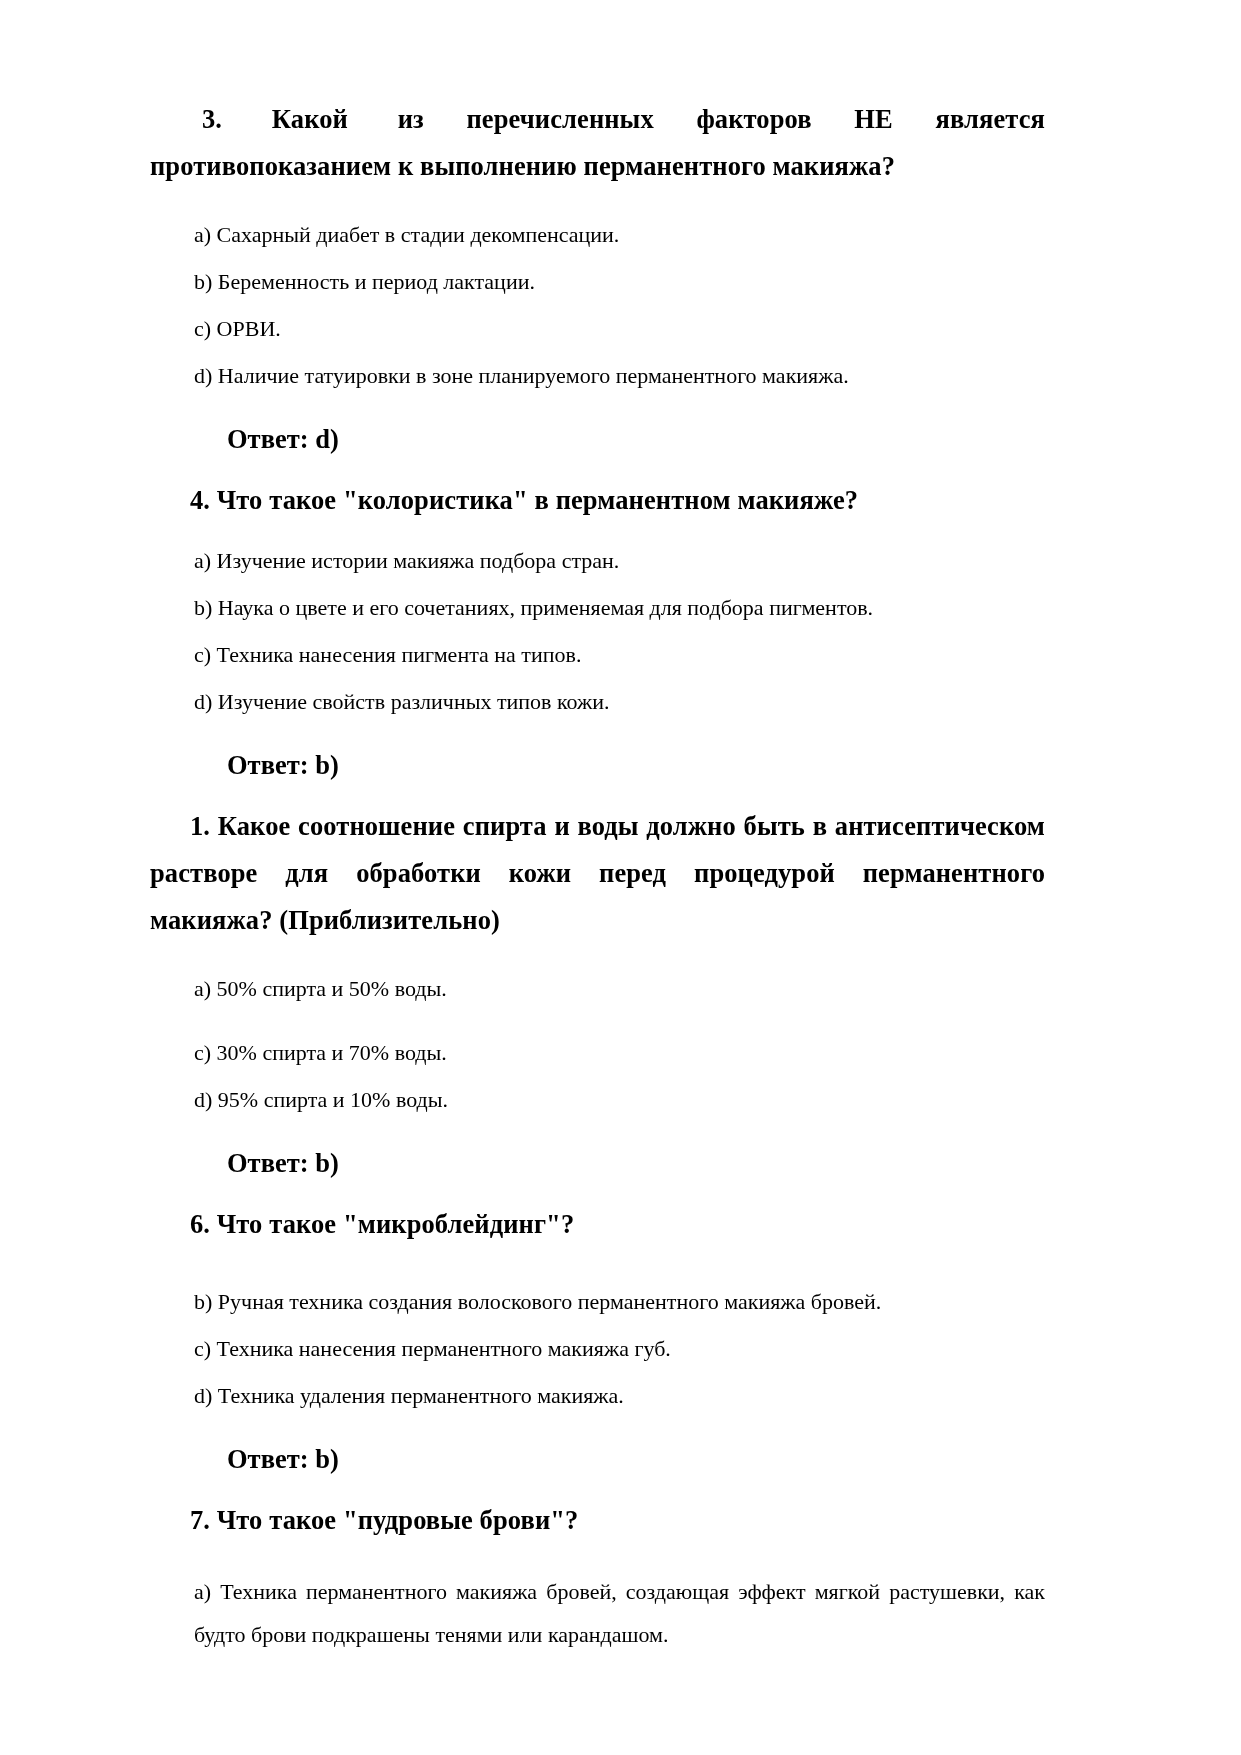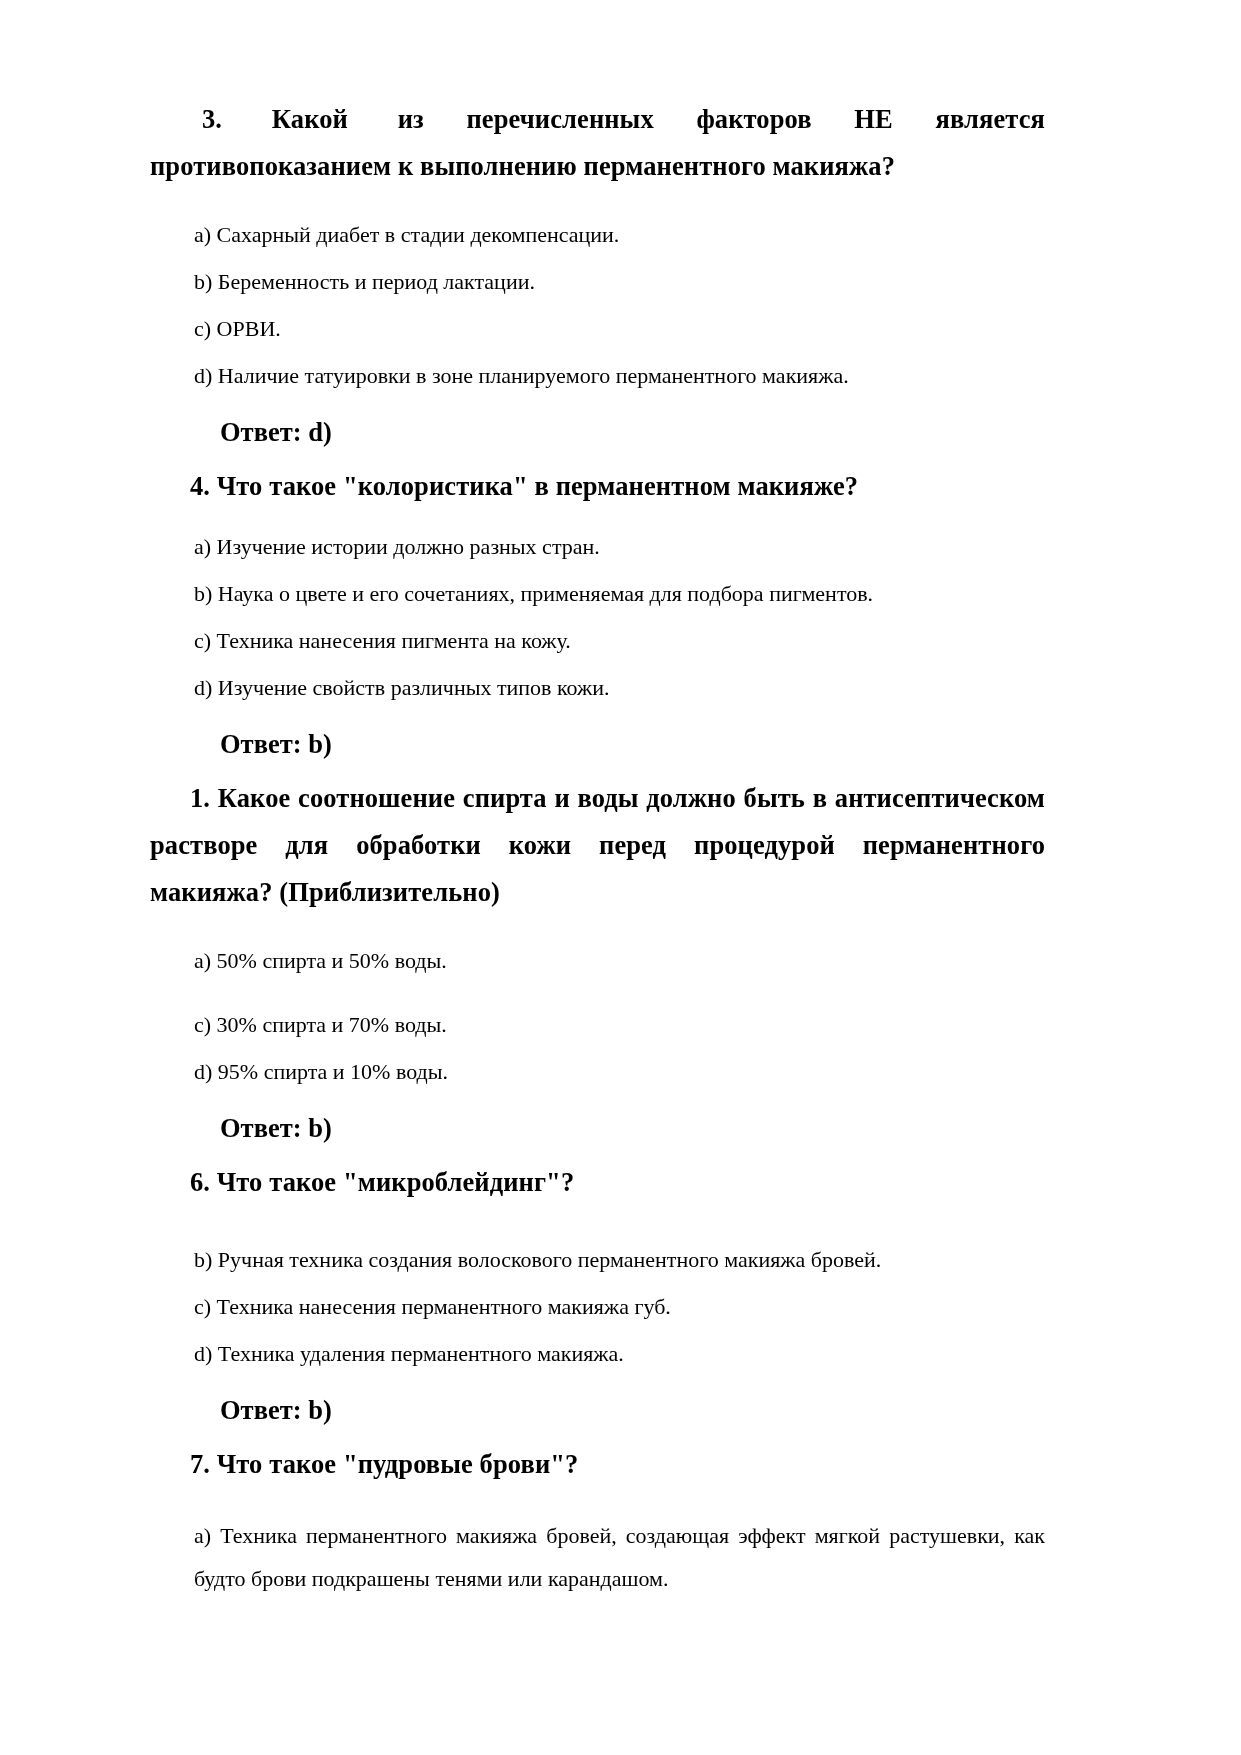--- a/index.html
+++ b/index.html
@@ -52,21 +52,21 @@
     text-align: justify;
     text-align-last: left;
     padding-left: 44px;
     text-indent: 0;
     line-height: 43px;
   }
   .answer {
     font-weight: bold;
     font-size: 26.5px;
     line-height: 34px;
-    margin: 10px;
+    margin: 17px;
     padding-left: 60px;
   }
 
   
   .gap-opt   { height: 17px; }
   .gap-first { height: 30px; }
   .gap-ans   { height: 14px; }
   .gap-q     { height: 4px; }
   .gap-after-head { height: 22px; }
   .gap-para  { height: 26px; }
@@ -88,25 +88,25 @@
       <div class="gap-opt"></div>
       <p class="opt">d) Наличие татуировки в зоне планируемого перманентного макияжа.</p>
       <div class="gap-ans"></div>
       <p class="answer">Ответ: d)</p>
     </div>
 
     <div>
       <div class="gap-q"></div>
       <p class="q-head tight">4. Что такое "колористика" в перманентном макияже?</p>
       <div class="gap-after-head"></div>
-      <p class="opt">a) Изучение истории должно разных стран.</p>
+      <p class="opt">a) Изучение истории макияжа подбора стран.</p>
       <div class="gap-opt"></div>
       <p class="opt">b) Наука о цвете и его сочетаниях, применяемая для подбора пигментов.</p>
       <div class="gap-opt"></div>
-      <p class="opt">c) Техника нанесения пигмента на кожу.</p>
+      <p class="opt">c) Техника нанесения пигмента на типов.</p>
       <div class="gap-opt"></div>
       <p class="opt">d) Изучение свойств различных типов кожи.</p>
       <div class="gap-ans"></div>
       <p class="answer">Ответ: b)</p>
     </div>
 
     <div>
       <div class="gap-q"></div>
       <p class="q-head tight"><span>1. Какое соотношение спирта и воды должно быть в антисептическом</span> <span>растворе для обработки кожи перед процедурой перманентного макияжа?</span> <span>(Приблизительно)</span></p>
       <div class="gap-first"></div>

